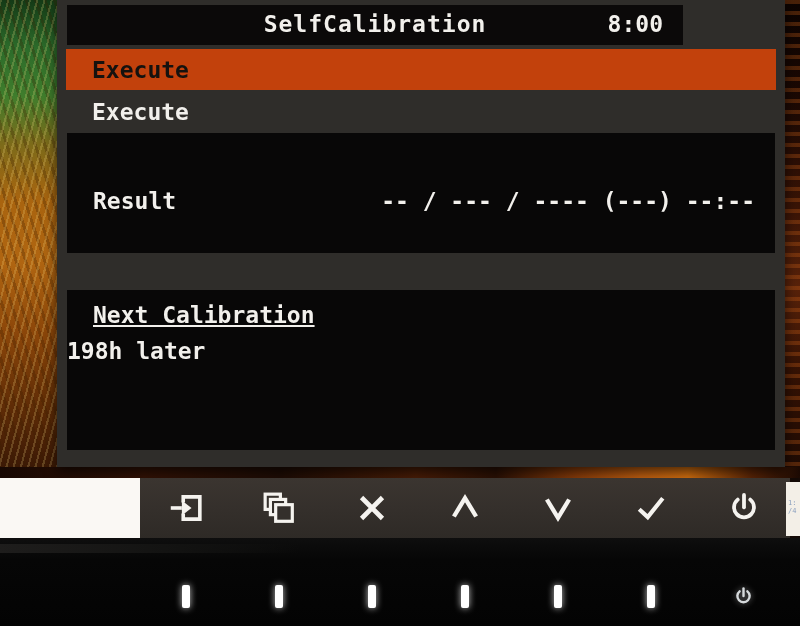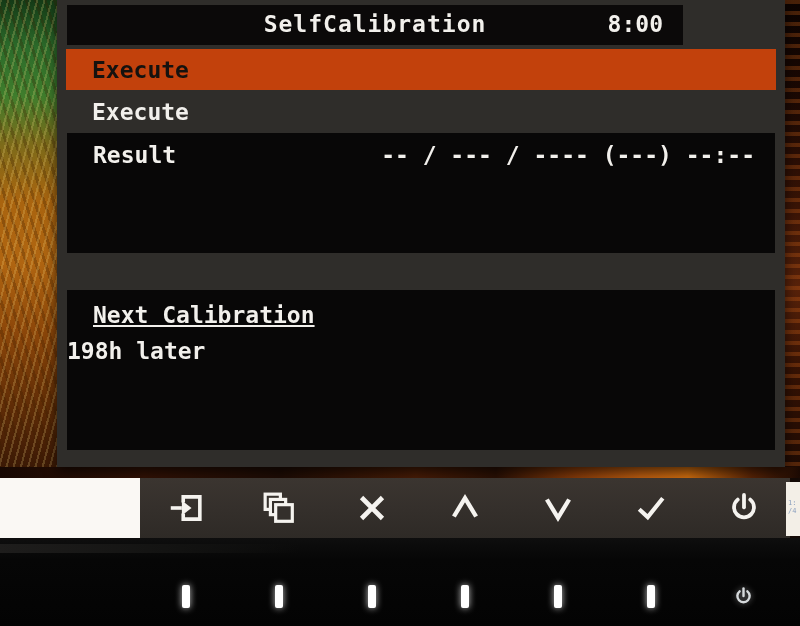--- a/index.html
+++ b/index.html
@@ -37,21 +37,21 @@
   .osd-title .clock{position:absolute;right:20px;top:6px;}
   .row-execute{
     position:absolute;left:9px;top:49px;width:710px;height:41px;background:#c2410c;color:#15120f;
     display:flex;align-items:center;padding-left:26px;box-sizing:border-box;
   }
   .row-settings{
     position:absolute;left:9px;top:93px;width:710px;height:38px;
     display:flex;align-items:center;padding-left:26px;box-sizing:border-box;
   }
   .box-result{position:absolute;left:10px;top:133px;width:708px;height:120px;background:#080707;}
-  .result-row{display:flex;justify-content:space-between;padding:9px 20px 0 26px;}
+  .result-row{display:flex;justify-content:space-between;padding:9px 20px 0 26px;margin-top:46px;}
   .box-next{position:absolute;left:10px;top:290px;width:708px;height:160px;background:#080707;}
   .next-label{padding:12px 0 0 26px;text-decoration:underline;}
   .next-value{padding:10px 33px 0 0;}
 
   
   .guide-blank{position:absolute;left:0;top:478px;width:140px;height:60px;background:#faf8f4;}
   .guide-bar{
     position:absolute;left:140px;top:478px;width:650px;height:60px;
     background:linear-gradient(180deg,#3b3530 0%,#342f2b 55%,#2e2a26 100%);
     display:flex;

